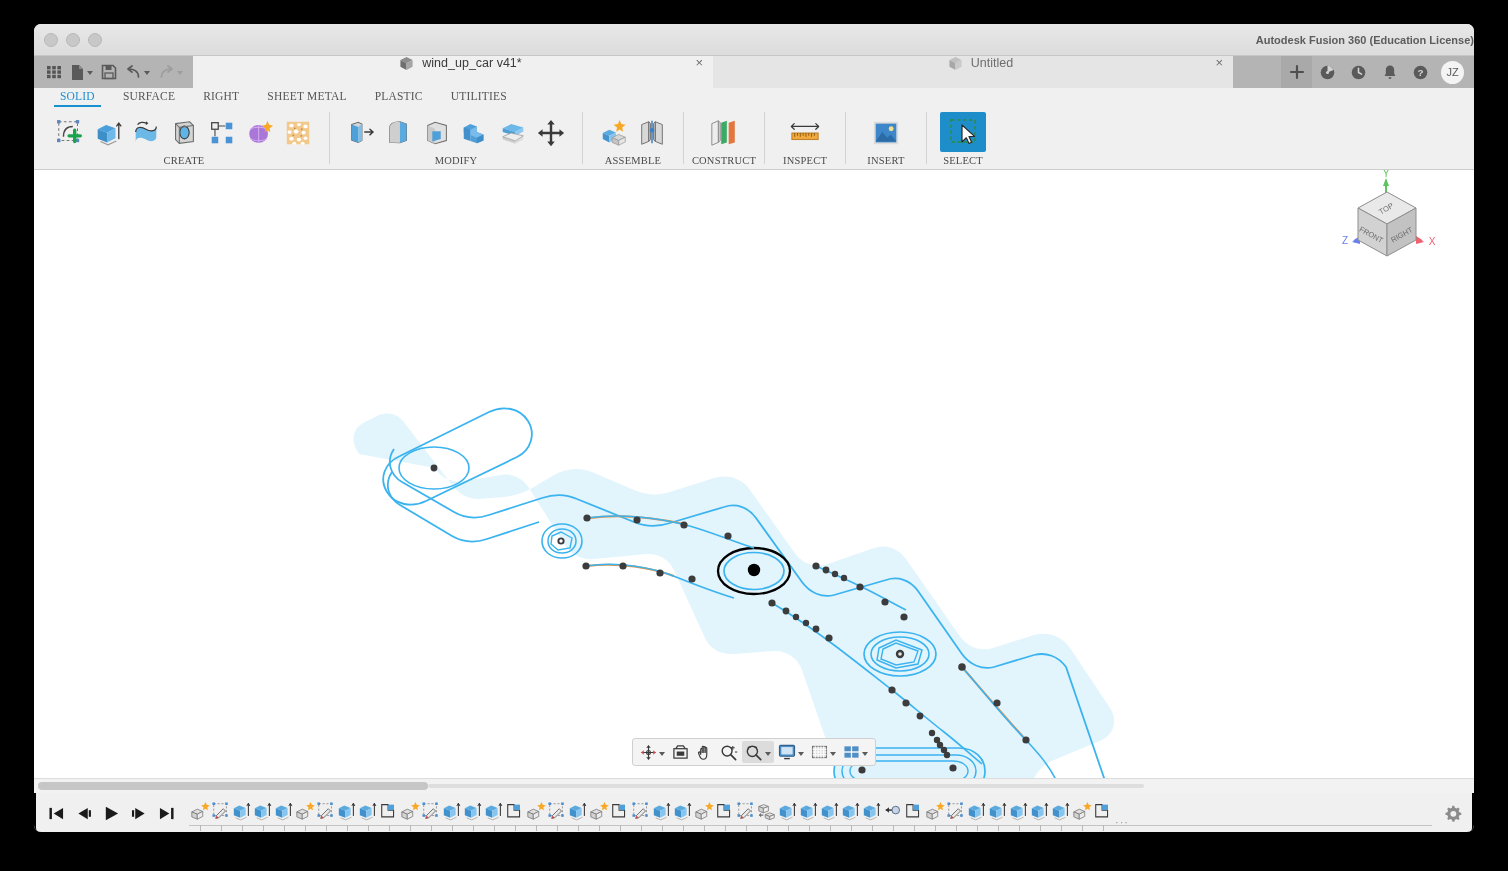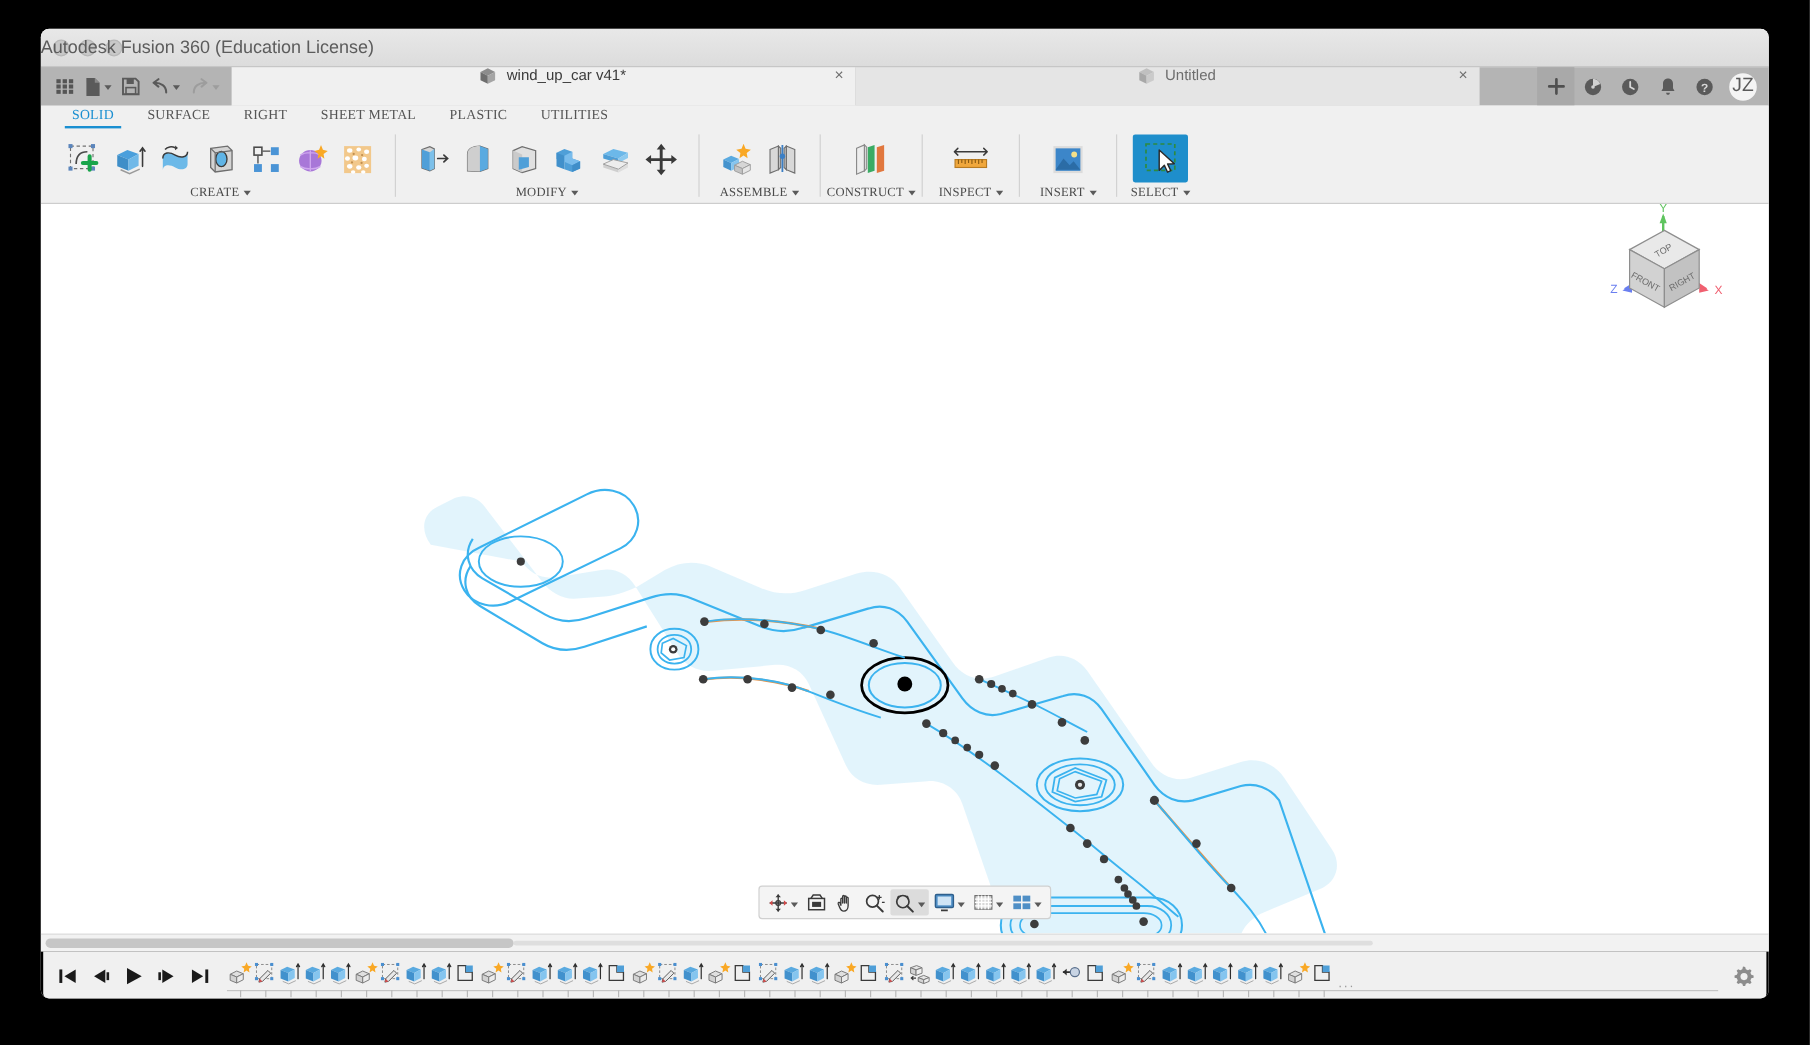--- a/index.html
+++ b/index.html
@@ -25,22 +25,22 @@
   #title-bar {
     position: relative;
     height: 31px;
     background: linear-gradient(#e8e8e8, #dcdcdc);
     border-bottom: 1px solid #c6c6c6;
     display: flex; align-items: center;
   }
   .traffic-lights { display:flex; gap:8px; margin-left:10px; }
   .tl { width:12px; height:12px; border-radius:50%; background:#c8c8c8; border:1px solid #b8b8b8; }
   #window-title {
-    position:absolute; left:0; right:0; text-align:left;
-    font-size:15px; color:#5c5c5c; font-weight:normal;
+    position:absolute; left:0; right:0; text-align:right;
+    font-size:11px; color:#5c5c5c; font-weight:bold;
     pointer-events:none;
   }
 
   
   #tab-bar {
     height:32px; background:#b4b4b4; display:flex; align-items:stretch;
     position:relative;
   }
   #quick-access {
     display:flex; align-items:center; gap:2px;
@@ -68,21 +68,21 @@
   #tab-right {
     margin-left:auto; display:flex; align-items:center; gap:0px; padding-right:6px;
   }
   .tbr-btn {
     width:31px; height:32px; display:flex; align-items:center; justify-content:center;
     cursor:pointer; color:#4f4f4f;
   }
   .tbr-btn.plusbg { background:#a9a9a9; }
   #avatar {
     width:23px;height:23px;border-radius:50%;background:#f4f4f4;color:#5a5a5a;
-    display:flex;align-items:center;justify-content:center;font-size:16px;
+    display:flex;align-items:center;justify-content:center;font-size:11px;
     margin-left:5px; margin-right:4px; cursor:pointer;
   }
 
   
   #ribbon {
     background:#f0f0f0; border-bottom:1px solid #cdcdcd;
     height:81px; position:relative; display:flex;
   }
   #design-box {
     width:110px; height:52px; margin:11px 0 0 11px;
@@ -100,21 +100,21 @@
   }
   .ws-tab.active { color:#1a8fd1; }
   .ws-tab.active::after {
     content:''; position:absolute; left:8px; right:8px; bottom:-2px; height:2.5px; background:#1a8fd1;
   }
   #panels { display:flex; align-items:flex-start; padding-left:10px; margin-top:2px; }
   .panel { display:flex; flex-direction:column; align-items:center; position:relative; }
   .panel-icons { display:flex; align-items:flex-end; gap:2px; padding:0 8px; height:40px; }
   .panel-title {
     font-size:10.5px; color:#4a4a4a; margin-top:3px; display:flex; align-items:center; gap:3px;
-    cursor:pointer; letter-spacing:0.2px;
+    cursor:pointer; letter-spacing:0.2px;flex-direction:column;
   }
   .panel-sep { width:1px; background:#d2d2d2; height:52px; margin:0 5px; align-self:flex-start; }
   .tool-btn {
     width:36px;height:38px;display:flex;align-items:center;justify-content:center;
     cursor:pointer;border-radius:2px;
   }
   .tool-btn.selected { background:#1e8ecb; }
 
   
   #canvas {

